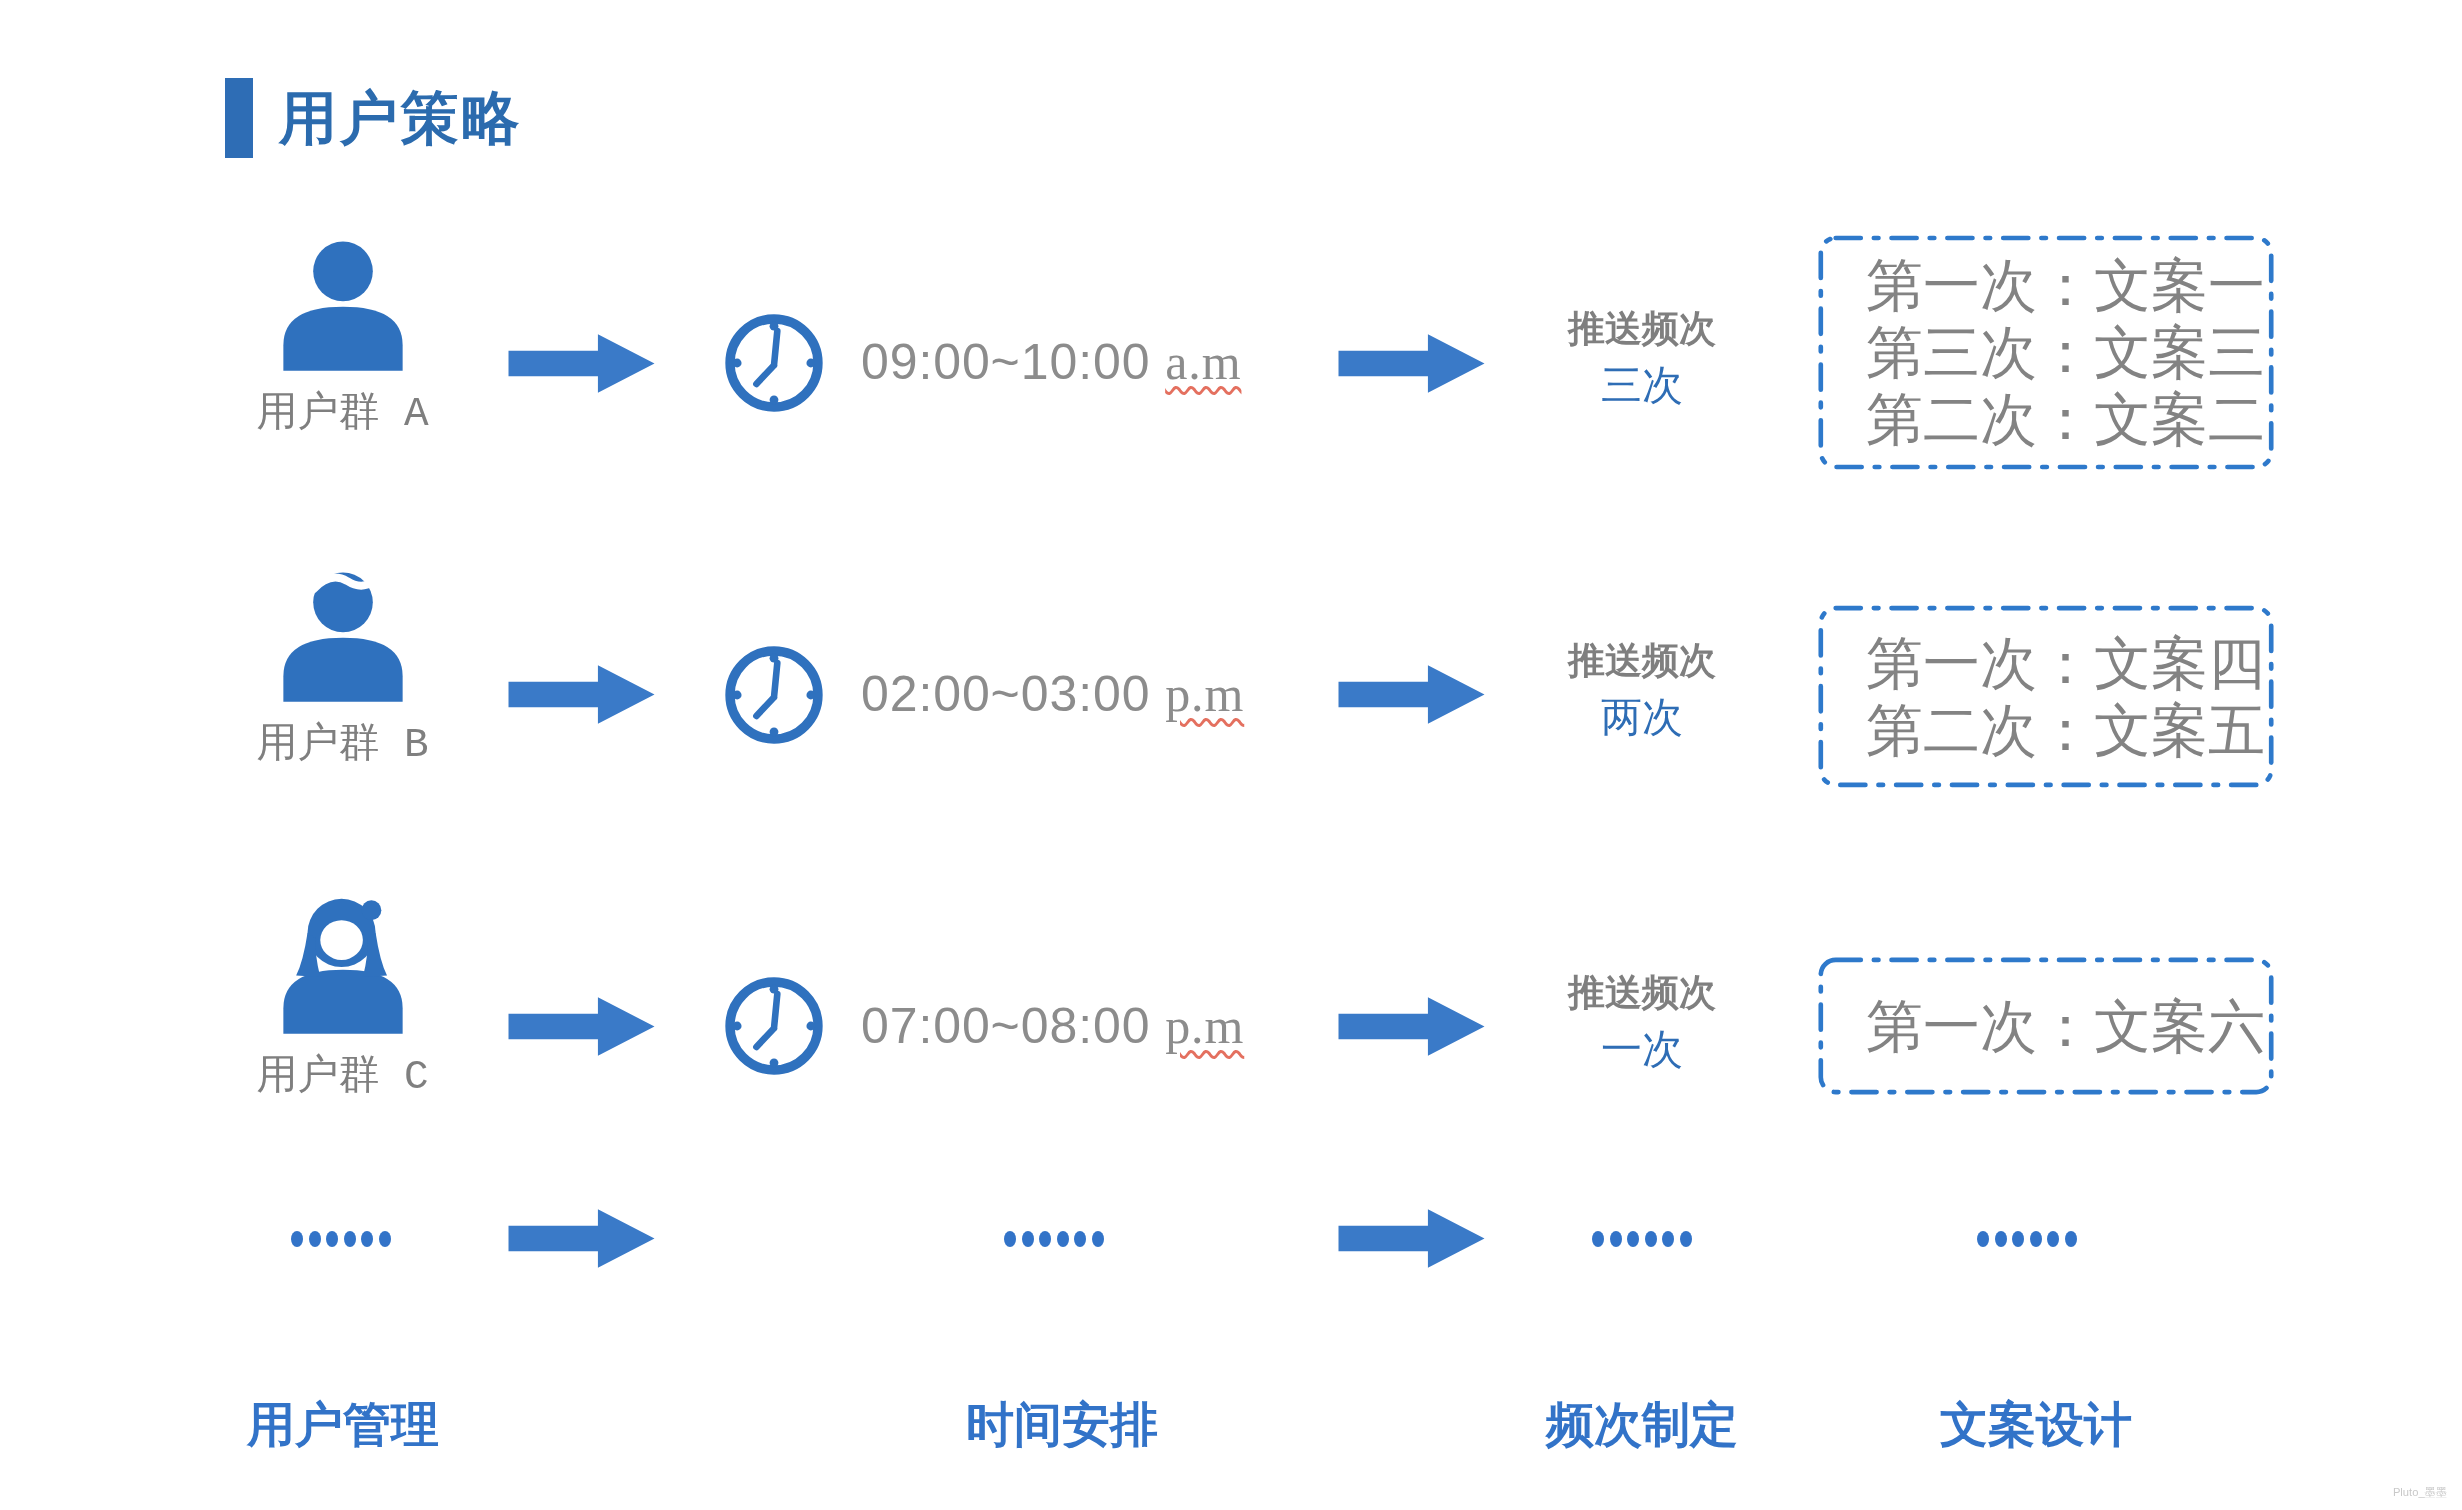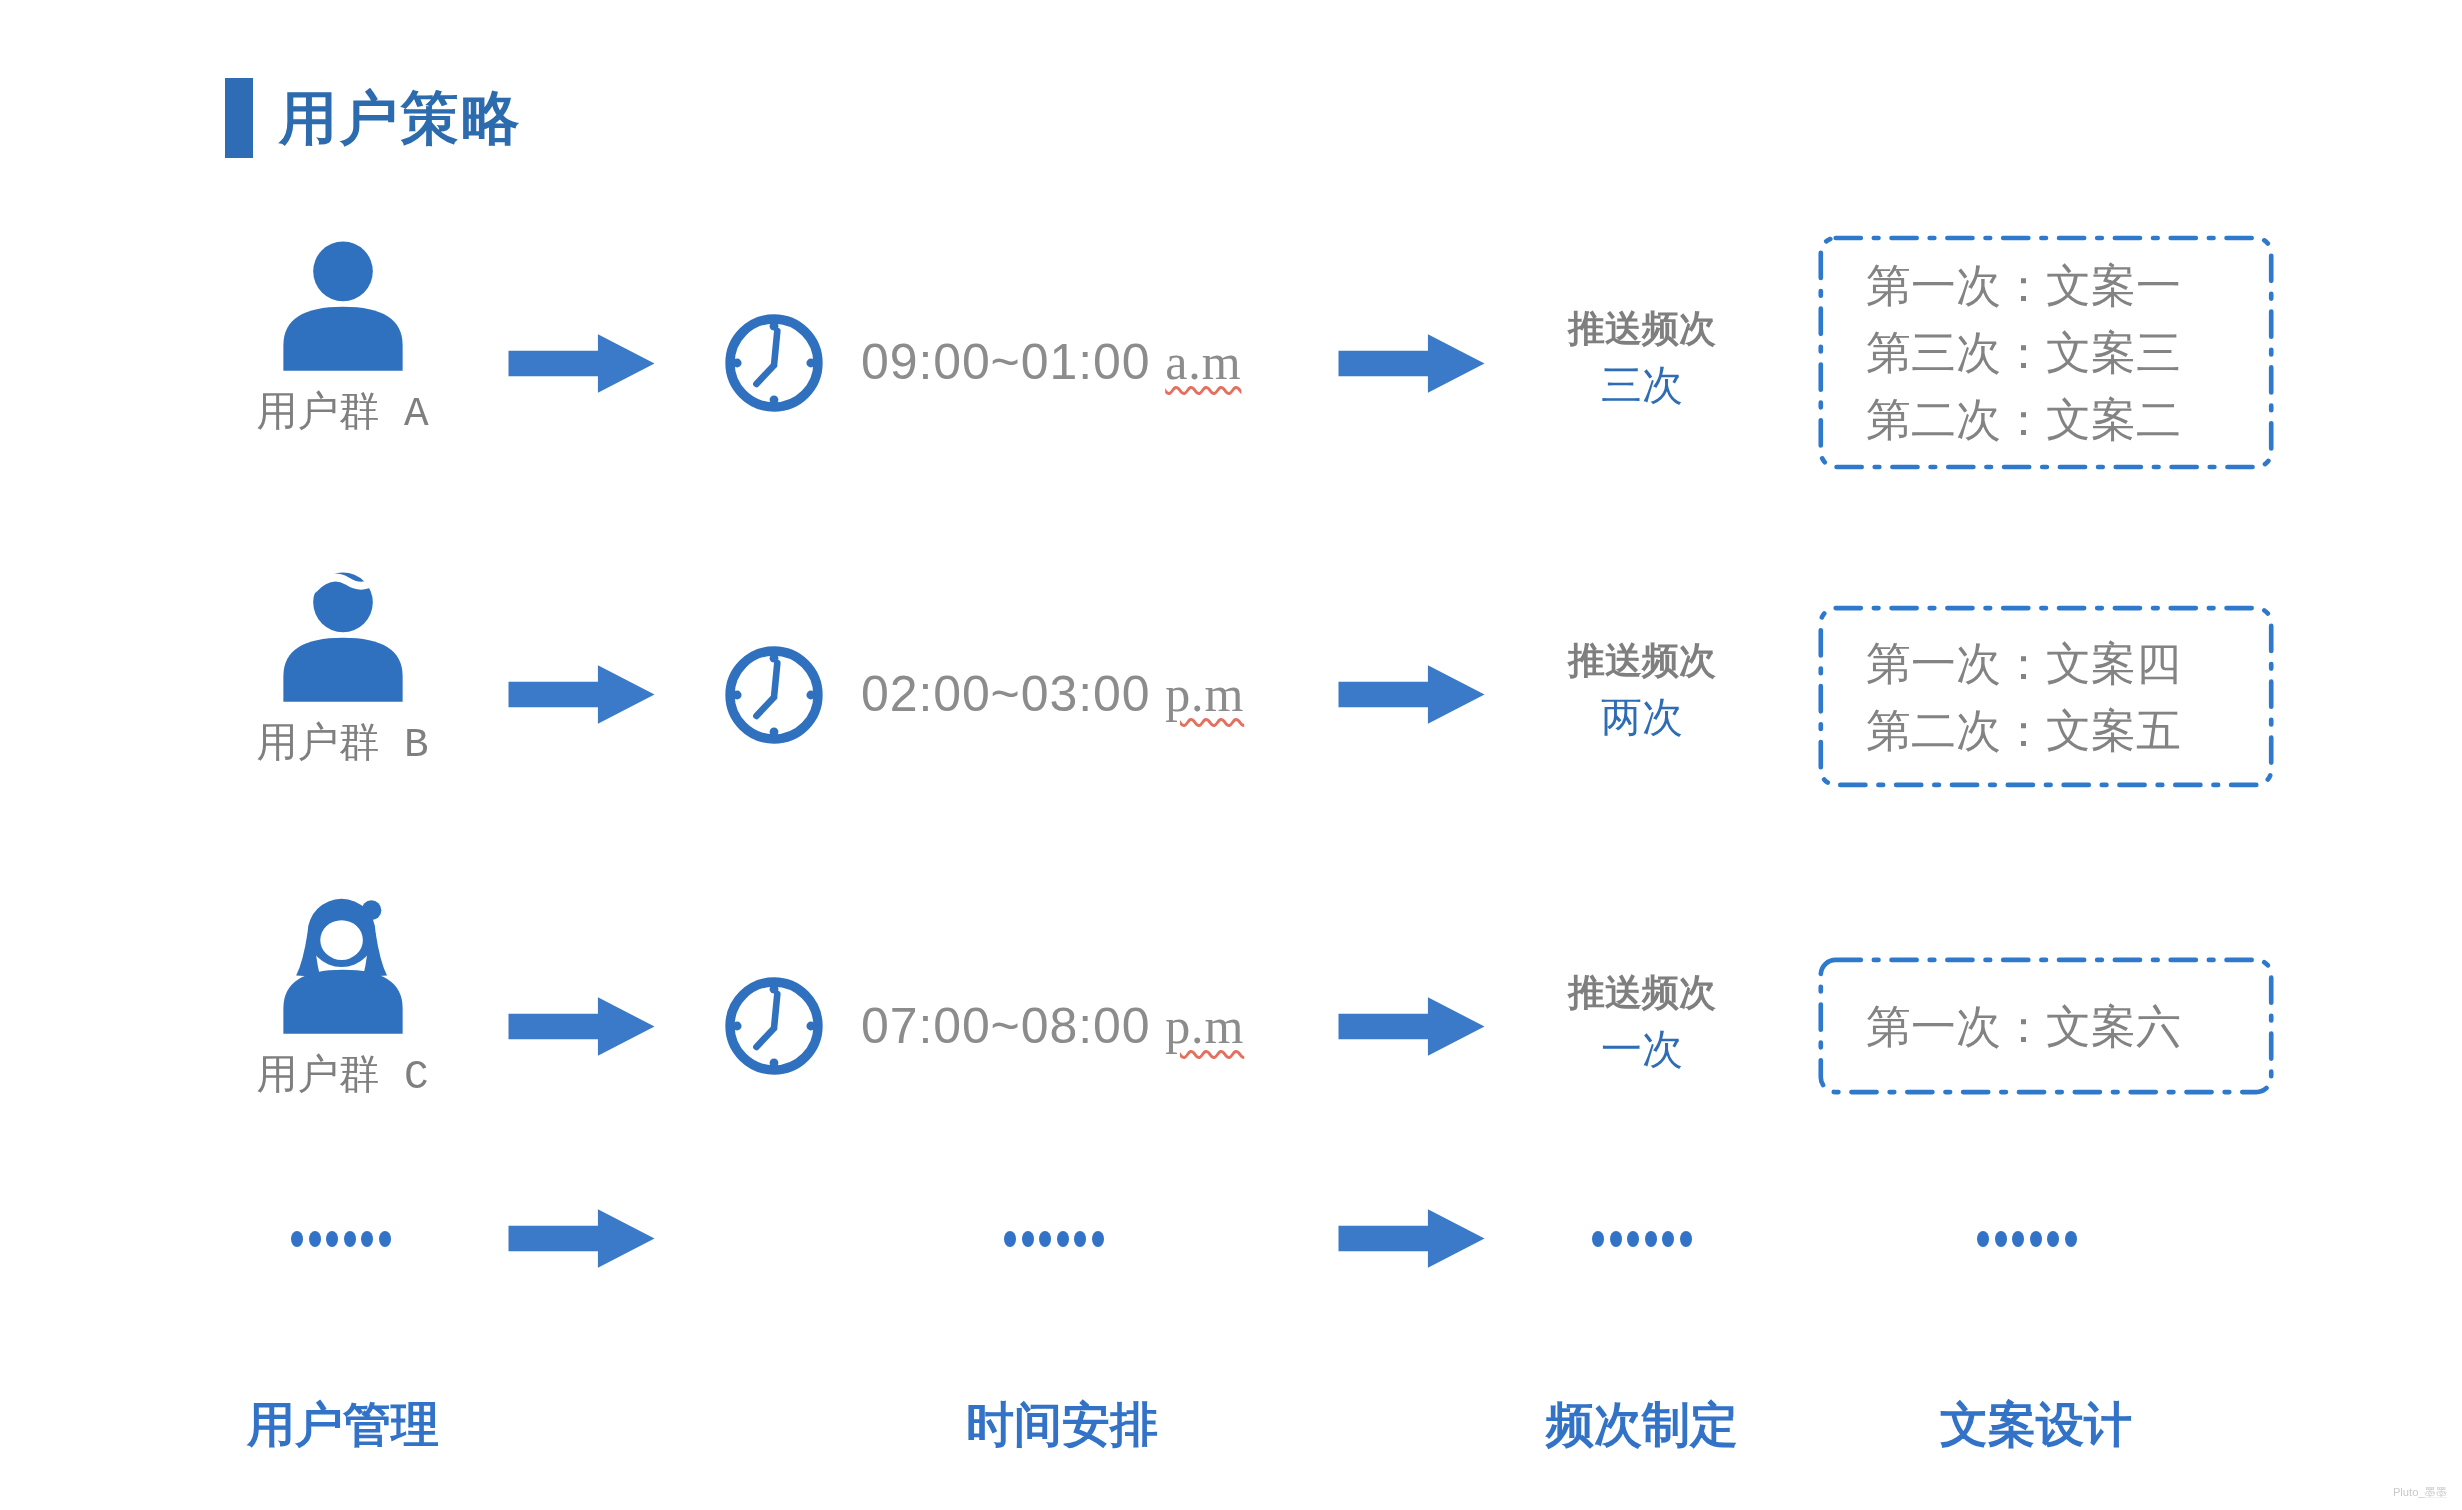--- a/index.html
+++ b/index.html
@@ -64,21 +64,21 @@
   .freq{position:absolute;left:1518px;width:248px;text-align:center;}
   .freq-label{font-size:37px;line-height:47px;font-weight:bold;color:var(--gray-text);white-space:nowrap;}
   .freq-value{margin-top:9.3px;font-size:41px;line-height:48px;font-weight:normal;color:var(--value-blue);white-space:nowrap;}
 
   .copybox{position:absolute;left:1818px;width:456px;}
   .copybox svg.dash{position:absolute;left:0;top:0;}
   .copy-lines{
     position:absolute;inset:0;display:flex;flex-direction:column;justify-content:center;
     padding-left:48px;
   }
-  .copy-line{font-size:45px;line-height:67px;color:var(--box-gray);white-space:nowrap;}
+  .copy-line{font-size:57px;line-height:67px;color:var(--box-gray);white-space:nowrap;}
 
   .dots{position:absolute;display:flex;gap:5.6px;transform:translateX(-50%);}
   .dot{width:12px;height:16px;border-radius:50%;background:var(--primary-blue);}
 
   .footer-label{
     position:absolute;top:1393px;transform:translateX(-50%);
     font-size:48px;font-weight:bold;color:var(--primary-blue);white-space:nowrap;
   }
 
   .watermark{
@@ -113,21 +113,21 @@
     <span class="clock" style="top:308px">
       <svg viewBox="0 0 100 100">
         <circle cx="50" cy="50" r="40" fill="none" stroke="#2F71BE" stroke-width="8.5"></circle>
         <circle cx="50" cy="16.5" r="4" fill="#2F71BE"></circle>
           <circle cx="83.5" cy="50" r="4" fill="#2F71BE"></circle>
         <circle cx="50" cy="83.5" r="4" fill="#2F71BE"></circle>
           <circle cx="16.5" cy="50" r="4" fill="#2F71BE"></circle>
         <path d="M50 52 L53 21 M50 52 L34 69" stroke="#2F71BE" stroke-width="6" stroke-linecap="round" fill="none"></path>
       </svg>
     </span>
-    <div class="time" style="top:332px"><span>09:00~01:00 </span><span class="squiggle">a.m</span></div>
+    <div class="time" style="top:332px"><span>09:00~10:00 </span><span class="squiggle">a.m</span></div>
     <span class="arrow" style="left:1338px;top:327px">
       <svg viewBox="0 0 160 80" fill="#3A7AC8">
           <path d="M0 26 H98 V8 L160 40 L98 72 V54 H0 Z"></path>
         </svg>
     </span>
     <div class="freq" style="top:305px">
       <div class="freq-label">推送频次</div>
       <div class="freq-value">三次</div>
     </div>
     <div class="copybox" style="top:235px;height:235px">

